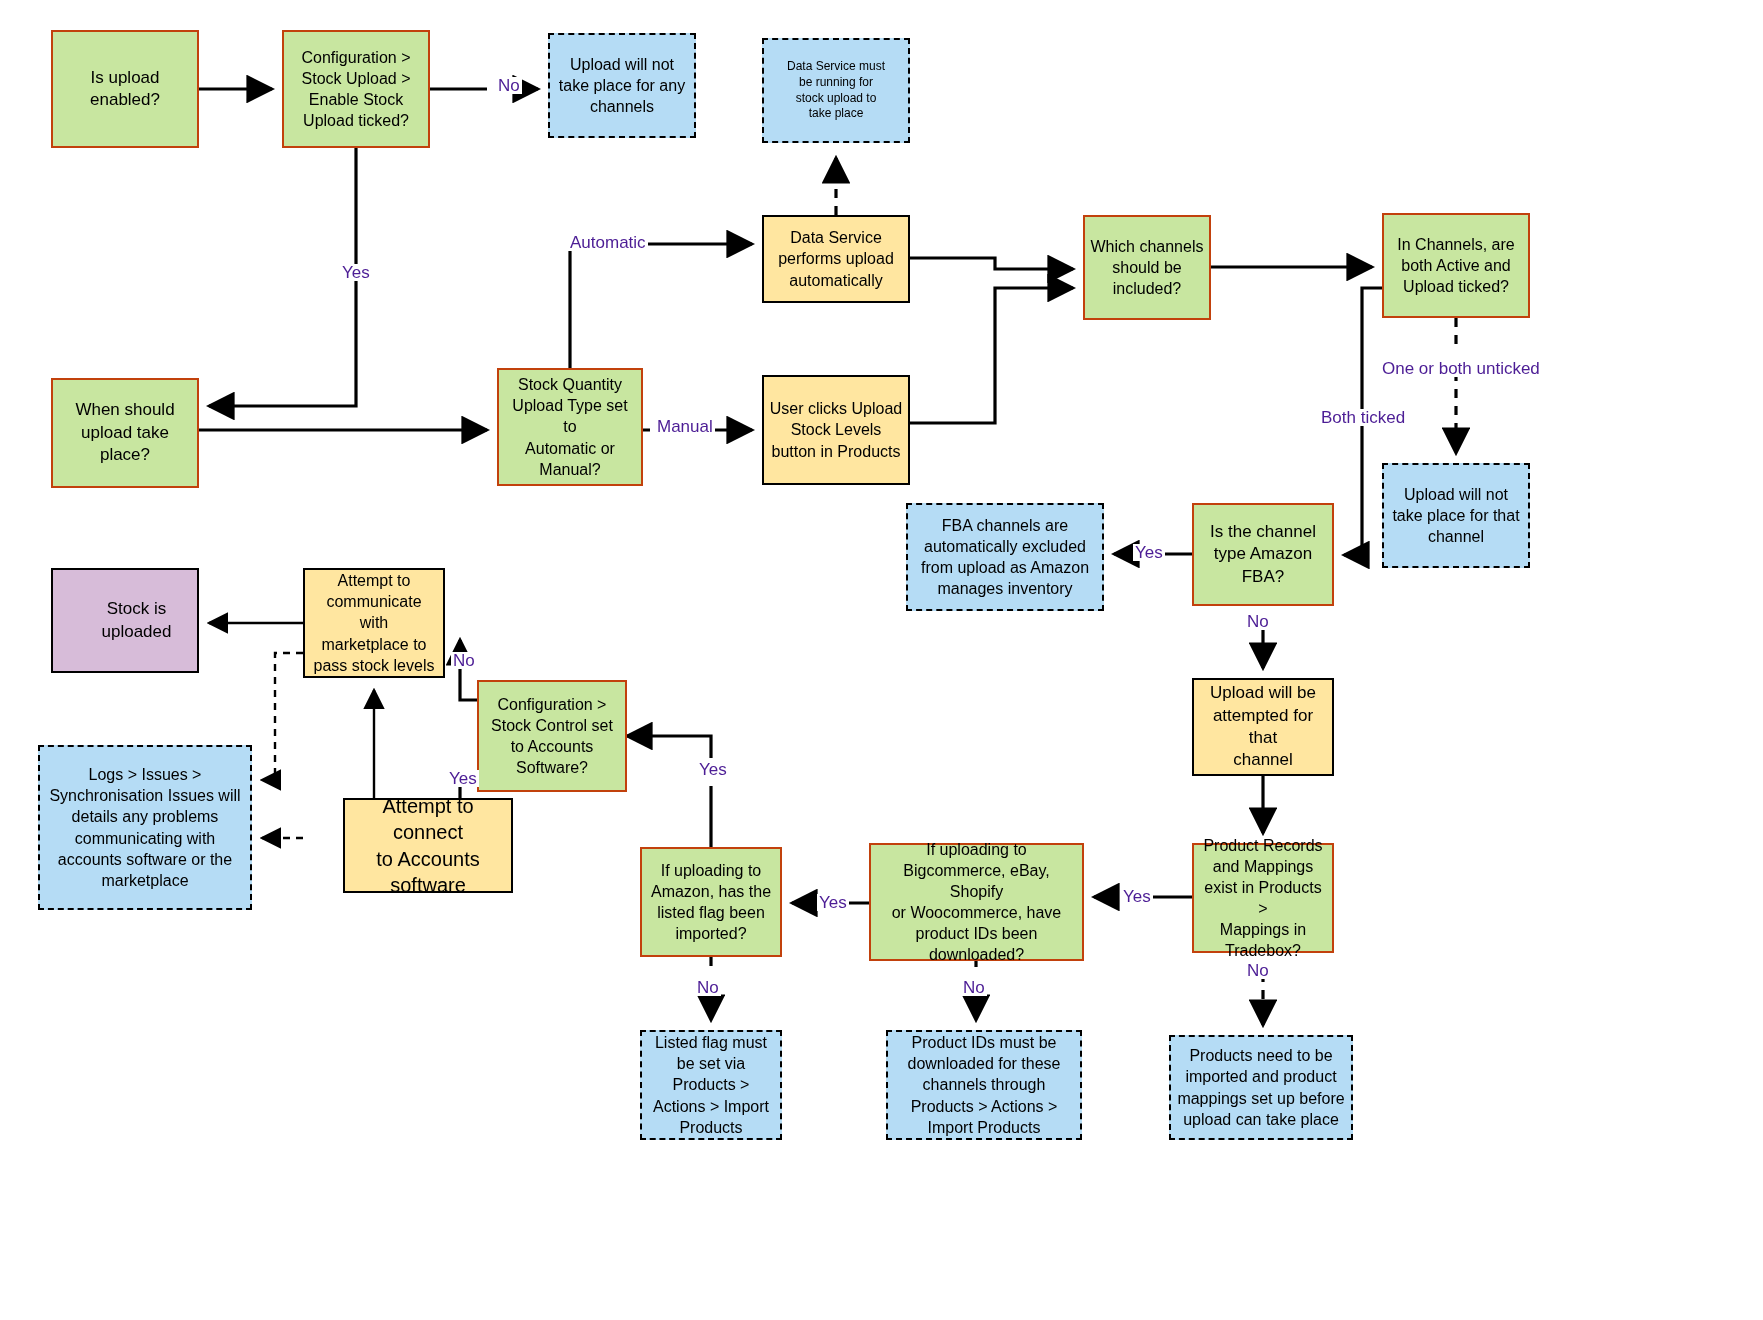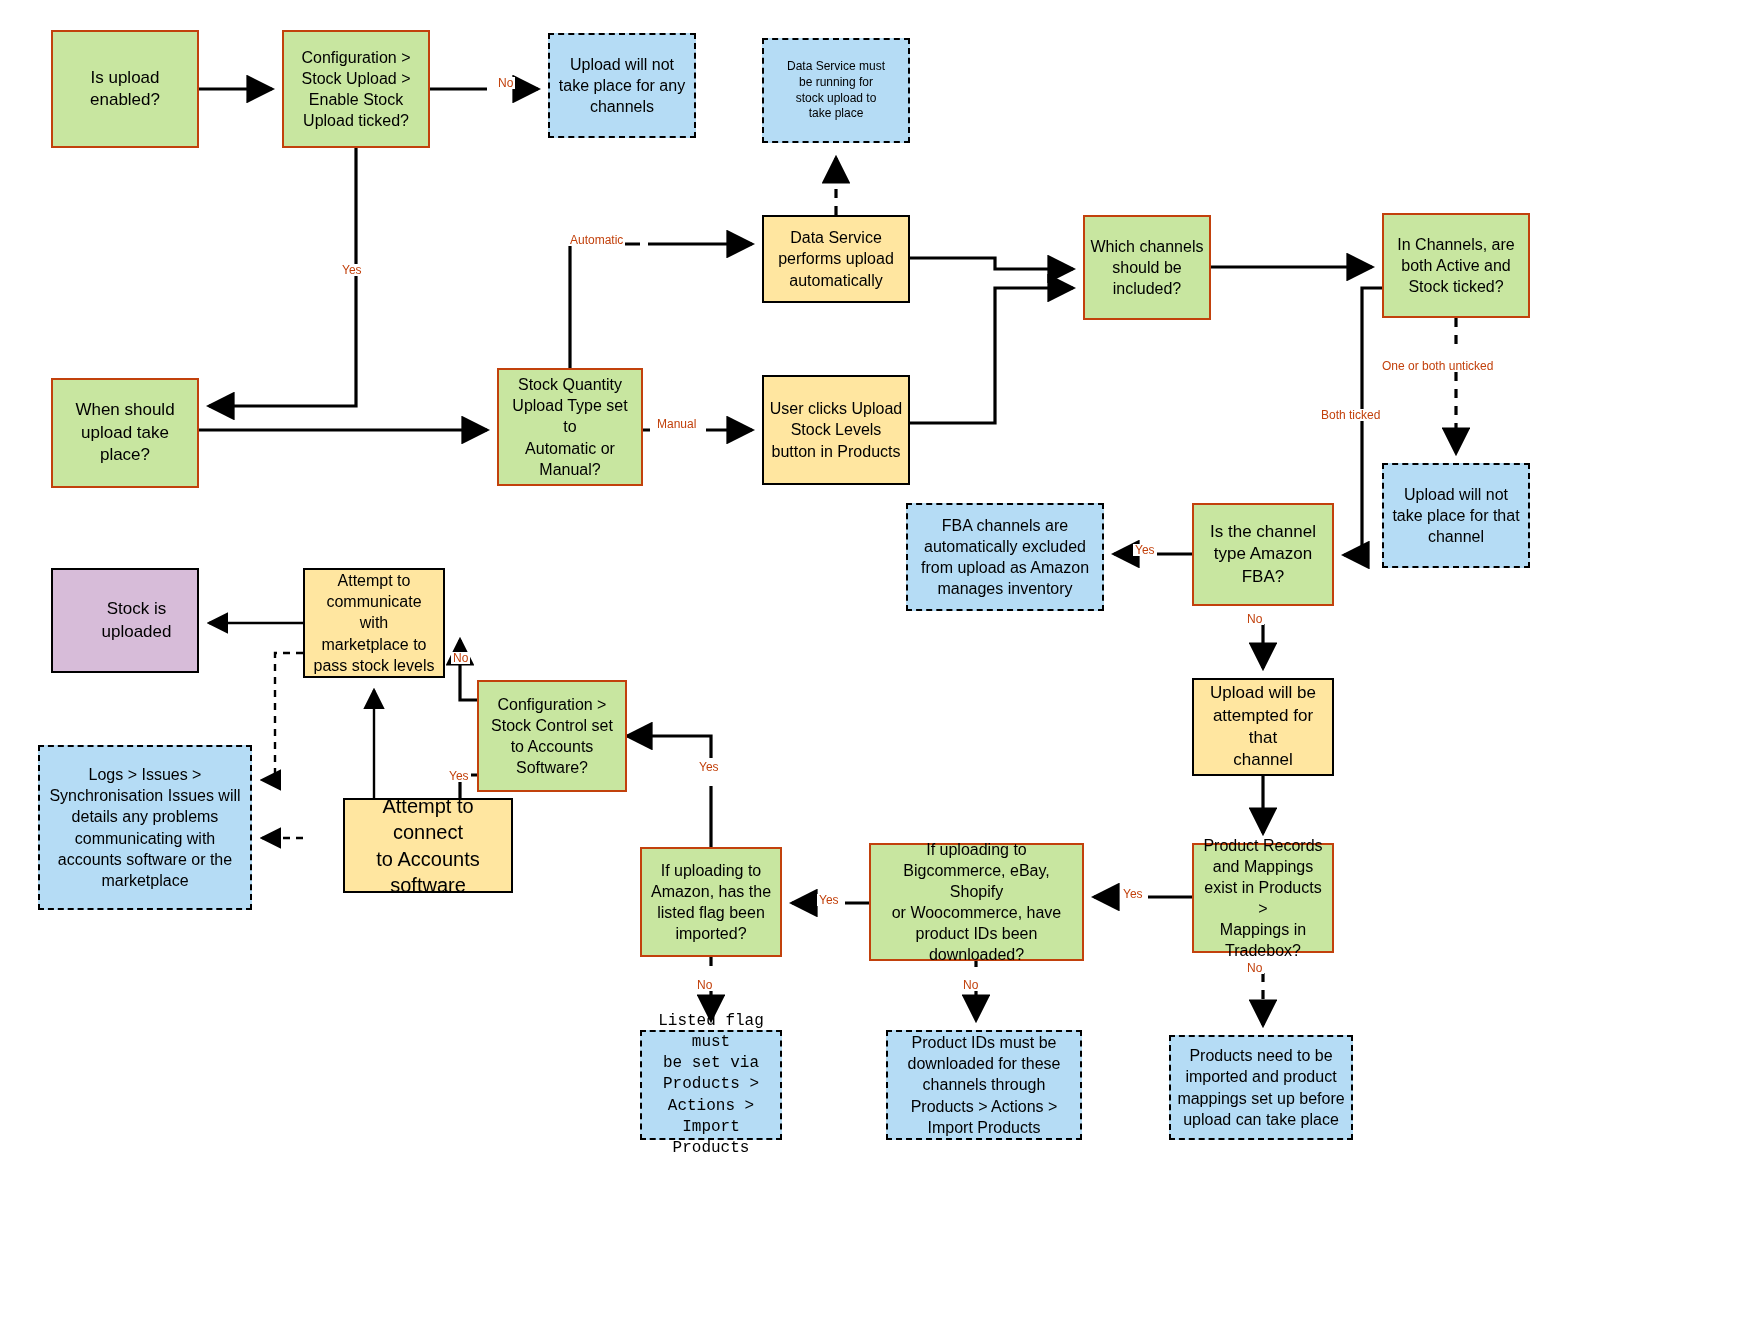--- a/index.html
+++ b/index.html
@@ -37,22 +37,22 @@
     white-space: pre-line;
     z-index: 2;
   }
   .node.green  { background: #c8e6a0; border: 2px solid #c2410c; }
   .node.yellow { background: #ffe6a0; border: 2px solid #000000; }
   .node.purple { background: #d7bcd9; border: 2px solid #000000; padding-left: 28px; }
   .node.blue   { background: #b5dcf5; border: 2px dashed #000000; }
 
   .edge-label {
     position: absolute;
-    color: #c2410c;
-    font-size: 12px;
+    color: #4c1d95;
+    font-size: 17px;
     line-height: 1;
     background: #ffffff;
     padding: 0 2px;
     white-space: nowrap;
     z-index: 3;
   }
 </style>
 </head>
 <body>
 
@@ -144,21 +144,21 @@
 take place</div>
 
   <div class="node yellow" style="left:762px; top:215px;  width:148px; height:88px;  font-size:16px;">Data Service
 performs upload
 automatically</div>
   <div class="node green" style="left:1083px;top:215px;  width:128px; height:105px; font-size:16px;">Which channels
 should be
 included?</div>
   <div class="node green" style="left:1382px;top:213px;  width:148px; height:105px; font-size:16px;">In Channels, are
 both Active and
-Stock ticked?</div>
+Upload ticked?</div>
 
   <div class="node green" style="left:51px;  top:378px;  width:148px; height:110px;">When should
 upload take
 place?</div>
   <div class="node green" style="left:497px; top:368px;  width:146px; height:118px; font-size:16px;">Stock Quantity
 Upload Type set to
 Automatic or
 Manual?</div>
   <div class="node yellow" style="left:762px; top:375px;  width:148px; height:110px; font-size:16px;">User clicks Upload
 Stock Levels
@@ -206,21 +206,21 @@
   <div class="node green" style="left:640px; top:847px;  width:142px; height:110px; font-size:16px;">If uploading to
 Amazon, has the
 listed flag been
 imported?</div>
   <div class="node green" style="left:869px; top:843px;  width:215px; height:118px; font-size:16px;">If uploading to
 Bigcommerce, eBay, Shopify
 or Woocommerce, have
 product IDs been
 downloaded?</div>
 
-  <div class="node blue" style="left:640px; top:1030px; width:142px; height:110px; font-size:16px;font-family:Liberation Mono, monospace;">Listed flag must
+  <div class="node blue" style="left:640px; top:1030px; width:142px; height:110px; font-size:16px;">Listed flag must
 be set via
 Products &gt;
 Actions &gt; Import
 Products</div>
   <div class="node blue" style="left:886px; top:1030px; width:196px; height:110px; font-size:16px;">Product IDs must be
 downloaded for these
 channels through
 Products &gt; Actions &gt;
 Import Products</div>
   <div class="node blue" style="left:1169px;top:1035px; width:184px; height:105px; font-size:16px;">Products need to be

